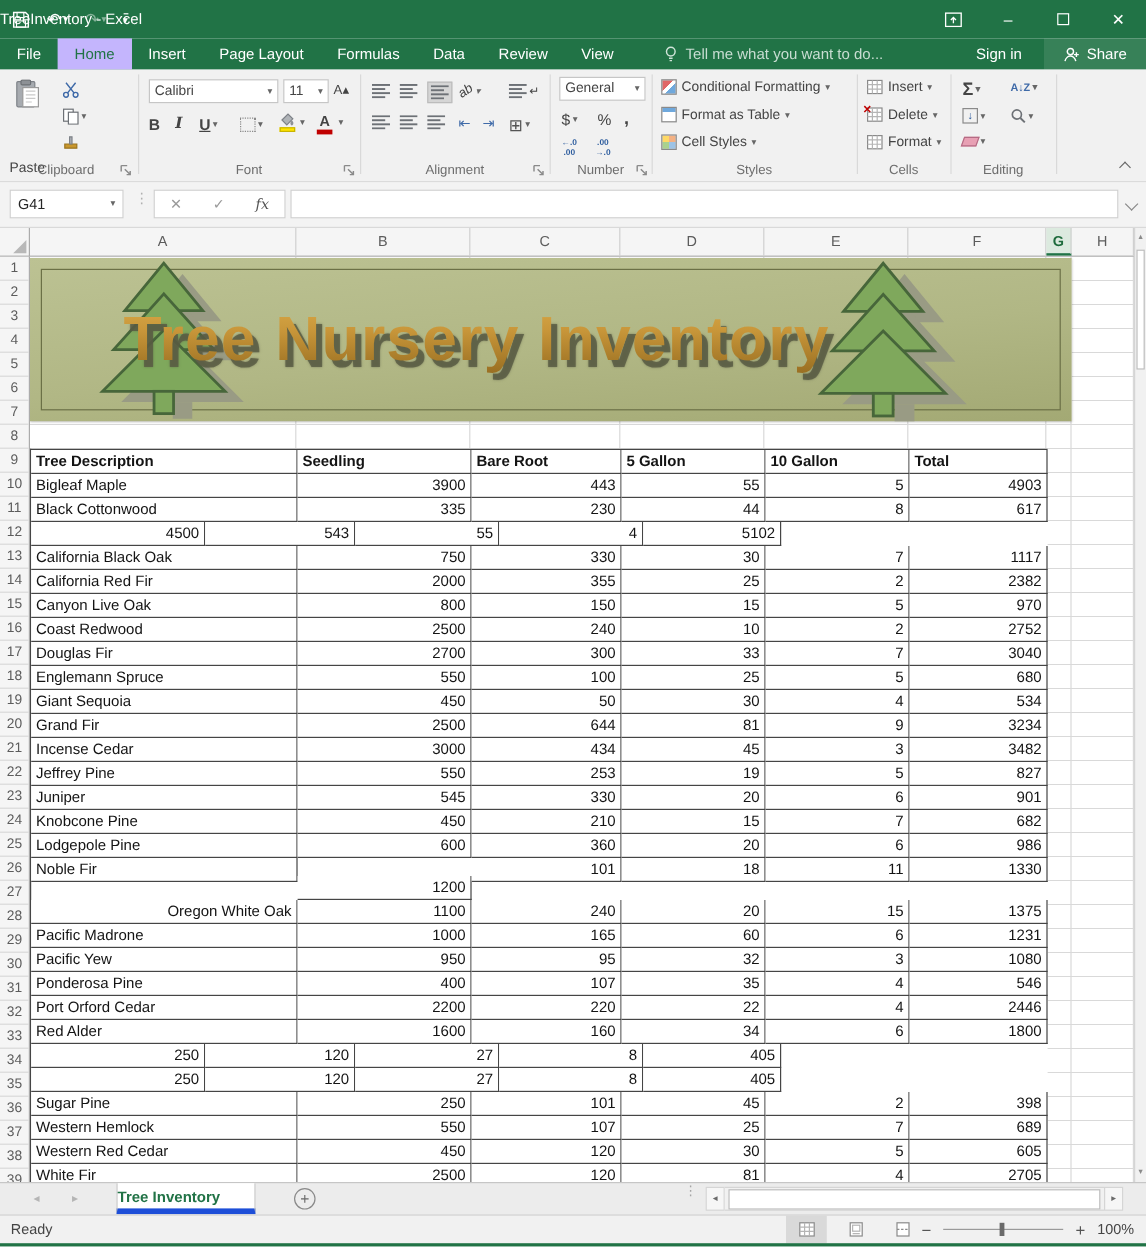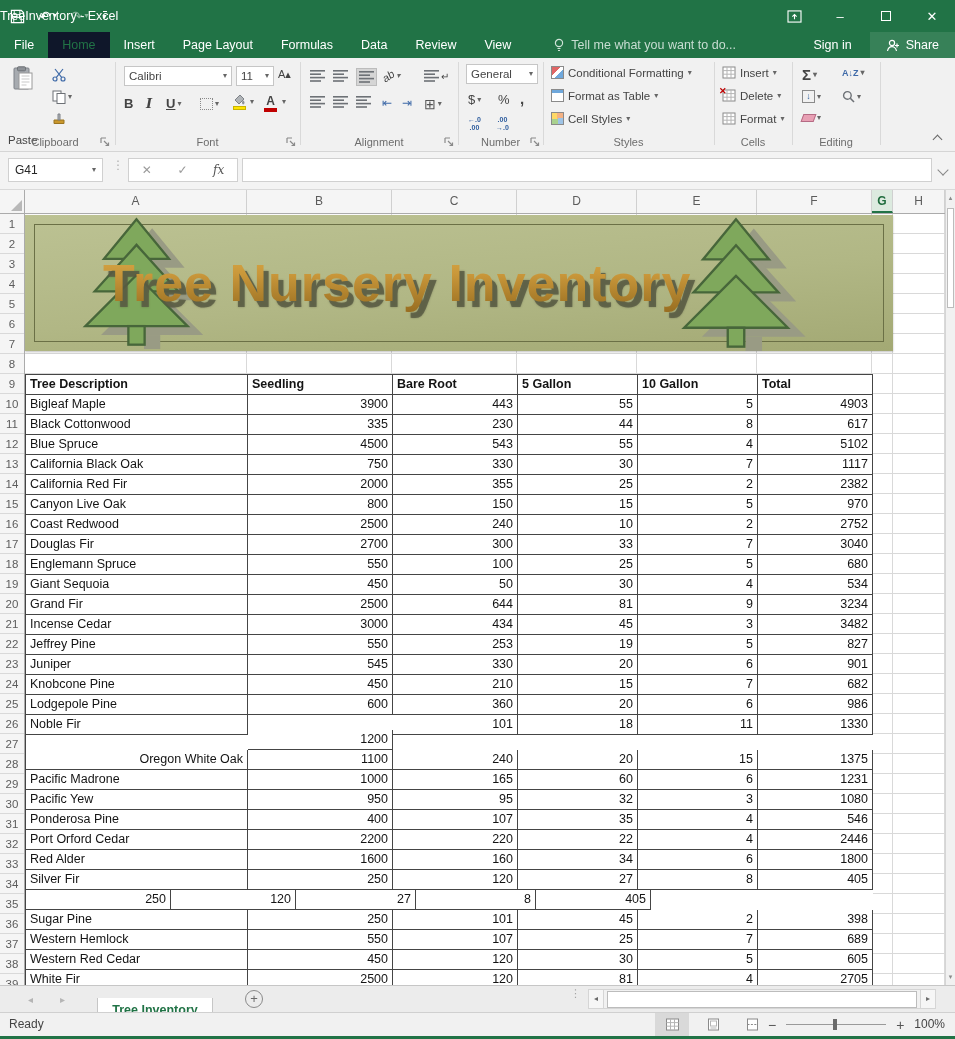--- a/index.html
+++ b/index.html
@@ -15,21 +15,21 @@
   .caret { font-size:8px; line-height:8px; }
   .win-title { position:absolute; left:0; right:0; top:0; height:32px; line-height:32px; font-size:12.5px; color:#fff; }
   .winctl { position:absolute; right:0; top:0; height:32px; display:flex; }
   .winctl > div { width:46px; height:32px; display:flex; align-items:center; justify-content:center; font-size:13px; }
   .maxbox { width:10px; height:10px; border:1.5px solid #fff; }
   .ribdisp svg { display:block; }
 
   
   .tabrow { position:absolute; left:0; top:32px; width:955px; height:26px; background:#217346; display:flex; align-items:stretch; }
   .rtab { padding:0 14px; color:#fff; font-size:12.5px; display:flex; align-items:center; }
-  .rtab.active { background:#0f172a; color:#217346; }
+  .rtab.active { background:#c4b5fd; color:#217346; }
   .tellme { display:flex; align-items:center; gap:6px; margin-left:28px; color:#c8ddd2; font-size:12.5px; }
   .tab-right { position:absolute; right:0; top:0; height:26px; display:flex; align-items:center; }
   .signin { color:#fff; font-size:12.5px; margin-right:18px; }
   .share { display:flex; align-items:center; gap:6px; color:#fff; font-size:12.5px; background:rgba(255,255,255,.10); height:26px; padding:0 16px; }
 
   
   .ribbon { position:absolute; left:0; top:58px; width:955px; height:94px; background:#f1f1f1; border-bottom:1px solid #d5d5d5; font-size:11.5px; color:#444; }
   .gsep { position:absolute; top:4px; bottom:6px; width:1px; background:#d9d9d9; }
   .glabel { position:absolute; bottom:3px; font-size:11px; color:#6d6d6d; text-align:center; }
   .launch { position:absolute; bottom:4px; width:10px; height:10px; }
@@ -87,21 +87,21 @@
   .cell.num { text-align:right; }
 
   
   .vscroll { position:absolute; left:945px; top:0; width:10px; height:795px; background:#f1f1f1; border-left:1px solid #d5d5d5; }
   .varr { position:absolute; left:0; width:9px; height:16px; color:#8a8a8a; font-size:7px; text-align:center; line-height:16px; }
   .vthumb { position:absolute; left:1px; top:18px; width:7px; height:100px; background:#fff; border:1px solid #bcbcbc; }
 
   
   .tabbar { position:absolute; left:0; top:985px; width:955px; height:27px; background:#ececec; border-top:1px solid #c6c6c6; }
   .navarr { position:absolute; top:0; height:27px; line-height:27px; color:#b5b5b5; font-size:10px; }
-  .sheettab { position:absolute; left:97px; top:12px; width:116px; height:26px; background:#fff; border-right:1px solid #c6c6c6; border-left:1px solid #c6c6c6; border-bottom:5px solid #1d4ed8; color:#217346; font-weight:bold; font-size:12.5px; text-align:center; line-height:24px; }
+  .sheettab { position:absolute; left:97px; top:0; width:116px; height:26px; background:#fff; border-right:1px solid #c6c6c6; border-left:1px solid #c6c6c6; border-bottom:5px solid #1d4ed8; color:#217346; font-weight:bold; font-size:12.5px; text-align:left; line-height:24px; }
   .addsheet { position:absolute; left:245px; top:4px; width:18px; height:18px; border:1px solid #8a8a8a; border-radius:50%; color:#6a6a6a; text-align:center; line-height:16px; font-size:13px; }
   .tdots { position:absolute; left:570px; top:4px; color:#a5a5a5; font-size:11px; line-height:6px; }
   .hscroll { position:absolute; left:588px; top:3px; width:348px; height:20px; }
   .harr { position:absolute; top:0; width:16px; height:20px; background:#f6f6f6; border:1px solid #d5d5d5; color:#6a6a6a; font-size:8px; text-align:center; line-height:18px; }
   .htrack { position:absolute; left:16px; right:16px; top:0; height:20px; background:#f1f1f1; border-top:1px solid #d5d5d5; border-bottom:1px solid #d5d5d5; }
   .hthumb { position:absolute; left:3px; right:3px; top:1px; height:17px; background:#fff; border:1px solid #bcbcbc; }
 
   
   .statusbar { position:absolute; left:0; top:1012px; width:955px; height:24px; background:#f1f1f1; border-top:1px solid #d0d0d0; color:#444; }
   .ready { position:absolute; left:9px; top:0; line-height:23px; font-size:12px; }
@@ -617,21 +617,20 @@
           </div>
           <div class="trow">
             <div class="cell" style="width: 222px;">Black Cottonwood</div>
             <div class="cell num" style="width: 145px;">335</div>
             <div class="cell num" style="width: 125px;">230</div>
             <div class="cell num" style="width: 120px;">44</div>
             <div class="cell num" style="width: 120px;">8</div>
             <div class="cell num" style="width: 115px;">617</div>
           </div>
           <div class="trow">
-            <div class="cell" style="width: 222px;">Blue Spruce</div>
             <div class="cell num" style="width: 145px;">4500</div>
             <div class="cell num" style="width: 125px;">543</div>
             <div class="cell num" style="width: 120px;">55</div>
             <div class="cell num" style="width: 120px;">4</div>
             <div class="cell num" style="width: 115px;">5102</div>
           </div>
           <div class="trow">
             <div class="cell" style="width: 222px;">California Black Oak</div>
             <div class="cell num" style="width: 145px;">750</div>
             <div class="cell num" style="width: 125px;">330</div>
@@ -785,21 +784,20 @@
           </div>
           <div class="trow">
             <div class="cell" style="width: 222px;">Red Alder</div>
             <div class="cell num" style="width: 145px;">1600</div>
             <div class="cell num" style="width: 125px;">160</div>
             <div class="cell num" style="width: 120px;">34</div>
             <div class="cell num" style="width: 120px;">6</div>
             <div class="cell num" style="width: 115px;">1800</div>
           </div>
           <div class="trow">
-            <div class="cell" style="width: 222px;">Silver Fir</div>
             <div class="cell num" style="width: 145px;">250</div>
             <div class="cell num" style="width: 125px;">120</div>
             <div class="cell num" style="width: 120px;">27</div>
             <div class="cell num" style="width: 120px;">8</div>
             <div class="cell num" style="width: 115px;">405</div>
           </div>
           <div class="trow">
             <div class="cell num" style="width: 145px;">250</div>
             <div class="cell num" style="width: 125px;">120</div>
             <div class="cell num" style="width: 120px;">27</div>

